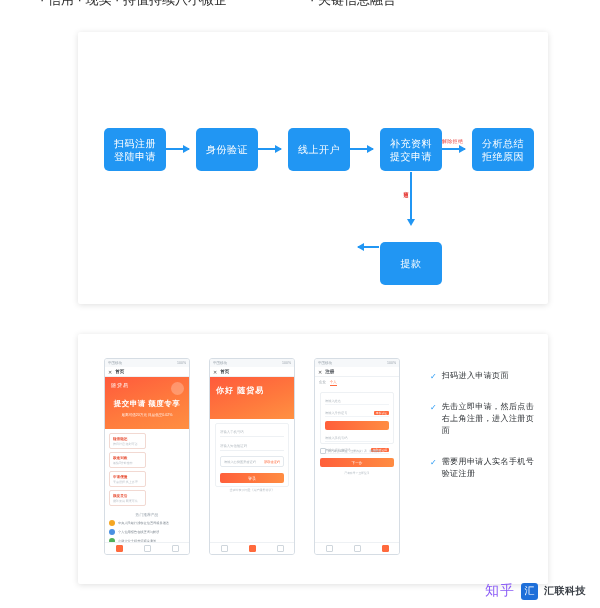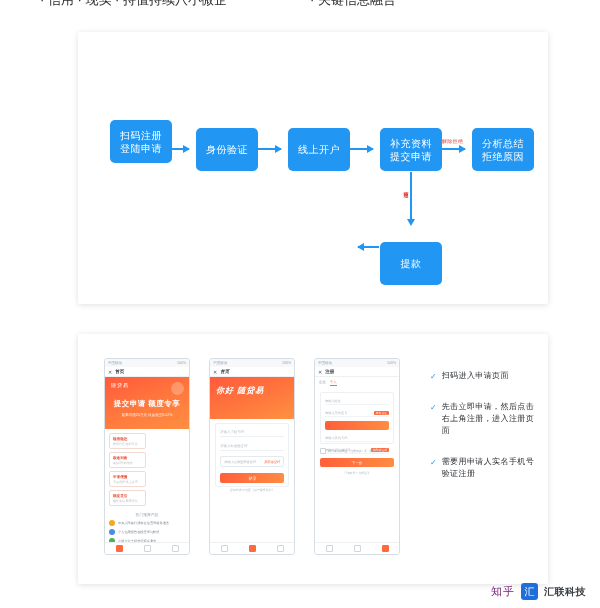--- a/index.html
+++ b/index.html
@@ -47,21 +47,21 @@
     text-align:center;
     font-size:10px;
     line-height:13px;
     letter-spacing:.5px;
     box-sizing:border-box;
     padding:2px;
   }
   .node.wide{width:62px;height:43px;}
 
   
-  #n1{left:26px;top:88px;margin-left:6px;}
+  #n1{left:26px;top:96px;}
   #n2{left:118px;top:96px;}
   #n3{left:210px;top:96px;}
   #n4{left:302px;top:96px;}
   #n5{left:394px;top:96px;text-align:center;}
   #n6{left:302px;top:210px;}
   #n7{left:210px;top:194px;}
 
   
   .arrow-h{
     position:absolute;
@@ -137,21 +137,21 @@
     position:absolute;
     top:24px;
     width:86px;height:197px;
     background:#ffffff;
     border:1px solid #d6dde4;
     border-radius:3px;
     overflow:hidden;
     box-sizing:border-box;
   }
   #ph1{left:26px;}
-  #ph2{left:131px;font-style:italic;}
+  #ph2{left:131px;}
   #ph3{left:236px;}
 
   .ph-status{
     height:8px;
     background:#f6f8fa;
     display:flex;
     align-items:center;
     justify-content:space-between;
     padding:0 3px;
     font-size:3.5px;
@@ -330,21 +330,21 @@
   .bullet .bt{
     font-size:8px;line-height:12px;color:#2b2f33;letter-spacing:.4px;
   }
 
   
   .watermark{
     position:absolute;right:14px;bottom:8px;
     display:flex;align-items:center;gap:6px;
   }
   .wm-zhihu{
-    font-size:11px;color:#701a75;letter-spacing:1px;text-align:center;
+    font-size:14px;color:#8b5cf6;letter-spacing:1px;text-align:center;
   }
   .wm-logo{
     width:17px;height:17px;border-radius:3px;background:#1e6fd9;
     color:#fff;font-size:10px;display:flex;align-items:center;justify-content:center;
   }
   .wm-name{font-size:10px;color:#3b4047;font-weight:bold;letter-spacing:.5px;}
 </style>
 </head>
 <body>
 

